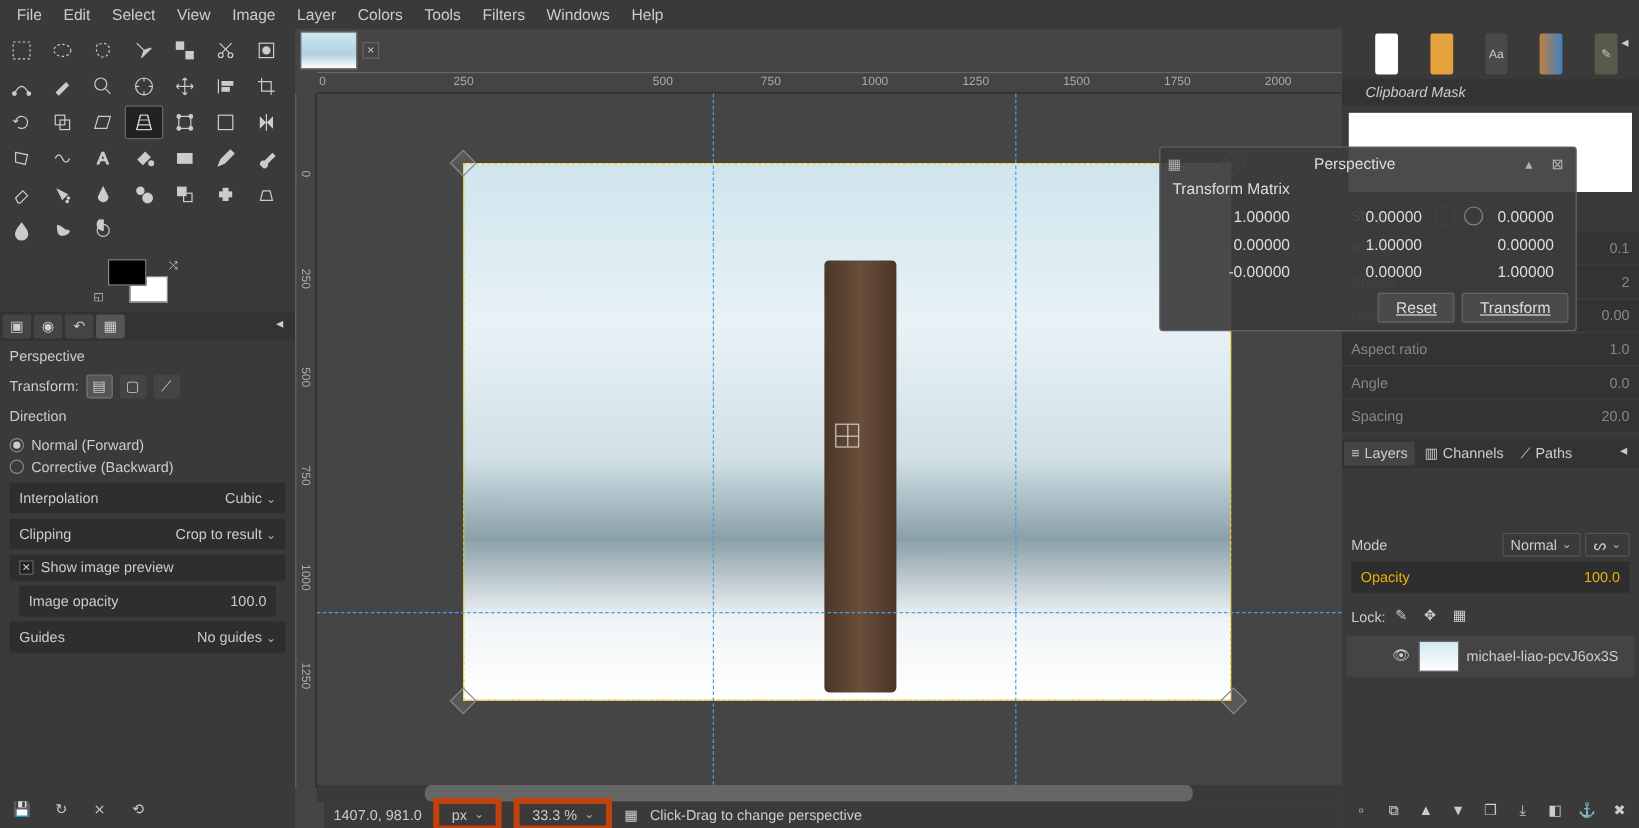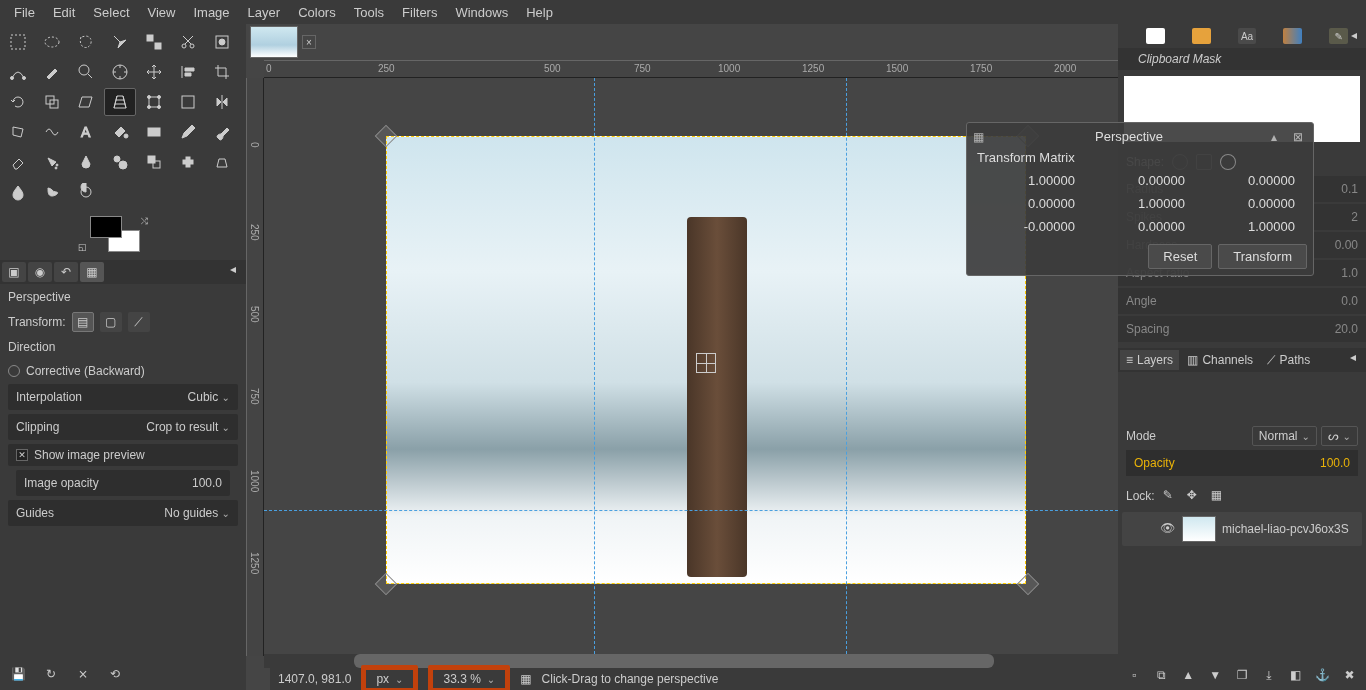--- a/index.html
+++ b/index.html
@@ -58,25 +58,25 @@
 .scroll-thumb { background: #666; height: 100%; margin-left: 90px; width: 640px; border-radius: 6px; }
 .statusbar { height: 22px; background: #3a3a3a; display: flex; align-items: center; padding: 0 8px; gap: 10px; font-size: 12px; margin-left: 24px; }
 .status-sel { padding: 2px 10px; border: 5px solid #c2410c; border-radius: 2px; cursor: pointer; display: flex; gap: 6px; align-items: center; }
 
 .perspective-dialog { position: absolute; left: 720px; top: 98px; width: 348px; background: rgba(60,60,60,0.92); border: 1px solid #666; border-radius: 3px; padding: 6px; color: #ddd; }
 .dlg-header { display: flex; align-items: center; gap: 8px; margin-bottom: 6px; }
 .dlg-title { flex: 1; text-align: center; font-size: 13px; }
 .dlg-icon { width: 14px; height: 14px; cursor: pointer; opacity: 0.7; }
 .matrix { display: grid; grid-template-columns: repeat(3, 1fr); gap: 8px 20px; padding: 4px 12px 10px; text-align: right; font-size: 13px; }
 .dlg-btns { display: flex; justify-content: flex-end; gap: 6px; }
-.dlg-btn { background: #4a4a4a; border: 1px solid #666; padding: 4px 14px; border-radius: 2px; cursor: pointer; font-size: 13px; }
+.dlg-btn { background: #4a4a4a; border: 1px solid #666; padding: 4px 14px; border-radius: 2px; cursor: pointer; font-size: 13px; text-decoration: underline; }
 
 .right-panel { width: 248px; background: #3a3a3a; display: flex; flex-direction: column; }
 .brush-tabs { display: flex; padding: 4px; gap: 3px; }
-.brush-tab { width: 24px; height: 16px; background: #4a4a4a; cursor: pointer; border-radius: 2px; display: flex; align-items: center; justify-content: center; font-size: 10px; margin-left: 24px; }
+.brush-tab { width: 24px; height: 34px; background: #4a4a4a; cursor: pointer; border-radius: 2px; display: flex; align-items: center; justify-content: center; font-size: 10px; margin-left: 24px; }
 .brush-tab:nth-child(5) { background: #5a5a4a; }
 .clip-label { padding: 4px 20px; background: #333; font-size: 12px; font-style: italic; }
 .clip-preview { margin: 6px; height: 66px; background: #fff; }
 .shape-row { display: flex; align-items: center; gap: 8px; padding: 6px 8px; }
 .shape-btn { width: 16px; height: 16px; border: 1px solid #888; border-radius: 50%; cursor: pointer; }
 .shape-btn.sq { border-radius: 2px; }
 .shape-btn.di { transform: rotate(45deg); }
 .slider-block { background: #333; padding: 6px 8px; display: flex; justify-content: space-between; margin-bottom: 2px; color: #888; font-size: 12px; }
 .layers-tabs { display: flex; padding: 2px; gap: 2px; background: #333; margin-top: 4px; }
 .layer-tab { padding: 3px 6px; cursor: pointer; display: flex; align-items: center; gap: 4px; font-size: 12px; }
@@ -344,20 +344,24 @@
       <div class="opt-title">Perspective</div>
       <div class="opt-row">
         <span>Transform:</span>
         <div class="opt-btn active">▤</div>
         <div class="opt-btn">▢</div>
         <div class="opt-btn">⟋</div>
       </div>
       <div style="margin-bottom:4px">Direction</div>
       <div class="radio-group">
         <div class="radio-item">
+            <div class="radio-dot checked"></div>
+            <span>Normal (Forward)</span>
+          </div>
+        <div class="radio-item">
             <div class="radio-dot"></div>
             <span>Corrective (Backward)</span>
           </div>
       </div>
       <div class="opt-row-select">
         <span>Interpolation</span>
         <span><span>Cubic</span> <span class="chev">⌄</span></span>
       </div>
       <div class="opt-row-select">
         <span>Clipping</span>

